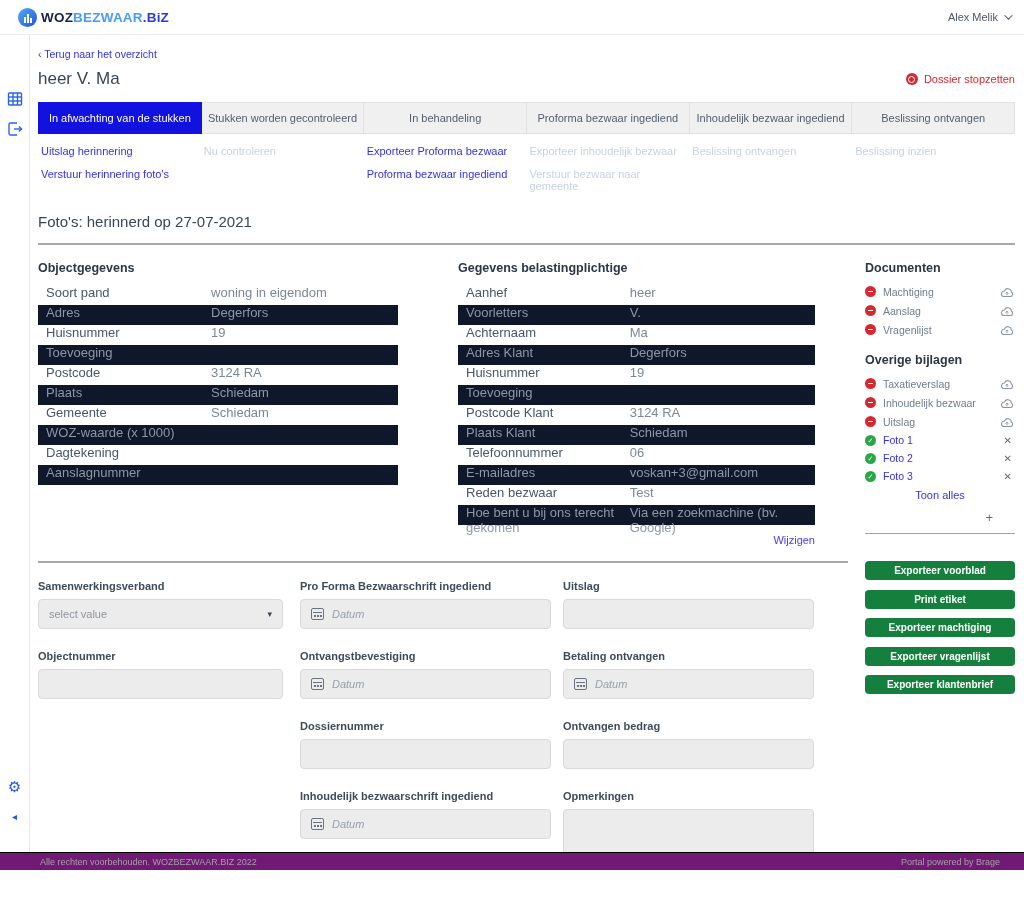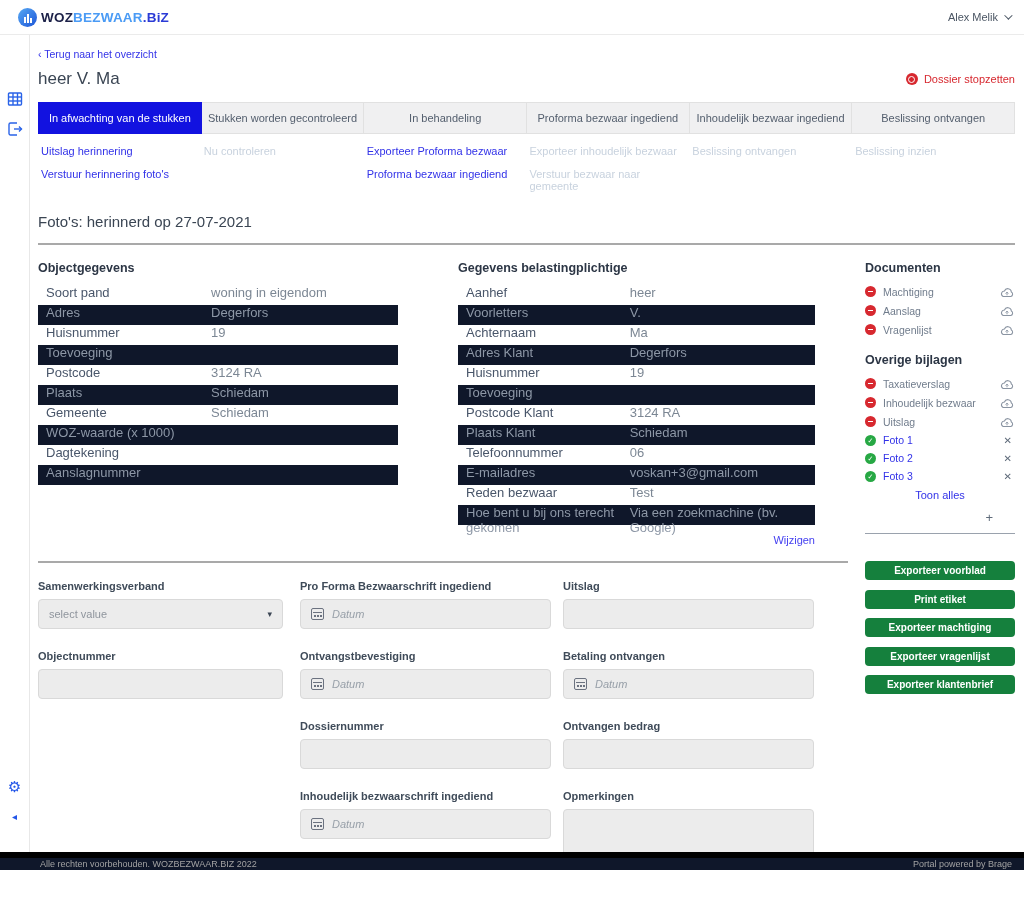--- a/index.html
+++ b/index.html
@@ -104,22 +104,22 @@
   .ob-title { margin-top:17px; }
   .toon-alles { text-align:center; color:#3232e8; font-size:11px; margin-top:7px; cursor:pointer; }
   .plus-row { text-align:right; padding-right:22px; font-size:13px; color:#5f6b7a; margin-top:9px; cursor:pointer; }
   .right-hr { border:none; border-top:1px solid #9aa2ad; margin-top:8px; }
   .btn-stack { margin-top:27px; }
   .blue-btn { width:100%; height:19px; margin-bottom:9.5px; background:#15803d; color:#fff; border:none; border-radius:4px;
               font-family:"Liberation Sans", sans-serif; font-size:10px; font-weight:bold; cursor:pointer; display:flex;
               align-items:center; justify-content:center; }
 
   
-  .footer { flex:0 0 18px; height:18px; background:#0f172a; border-top:6px solid #000000; display:flex;
-            align-items:center; justify-content:space-between; padding:0 12px 0 40px; font-size:9px; color:#a2a2a2; }
+  .footer { flex:0 0 18px; height:18px; background:#701a75; border-top:1px solid #000000; display:flex;
+            align-items:center; justify-content:space-between; padding:0 24px 0 40px; font-size:9px; color:#a2a2a2; }
 </style>
 </head>
 <body>
 
 <div class="page">
 
   <div class="topbar">
     <div class="logo">
       <span class="logo-badge">
           <i></i>

